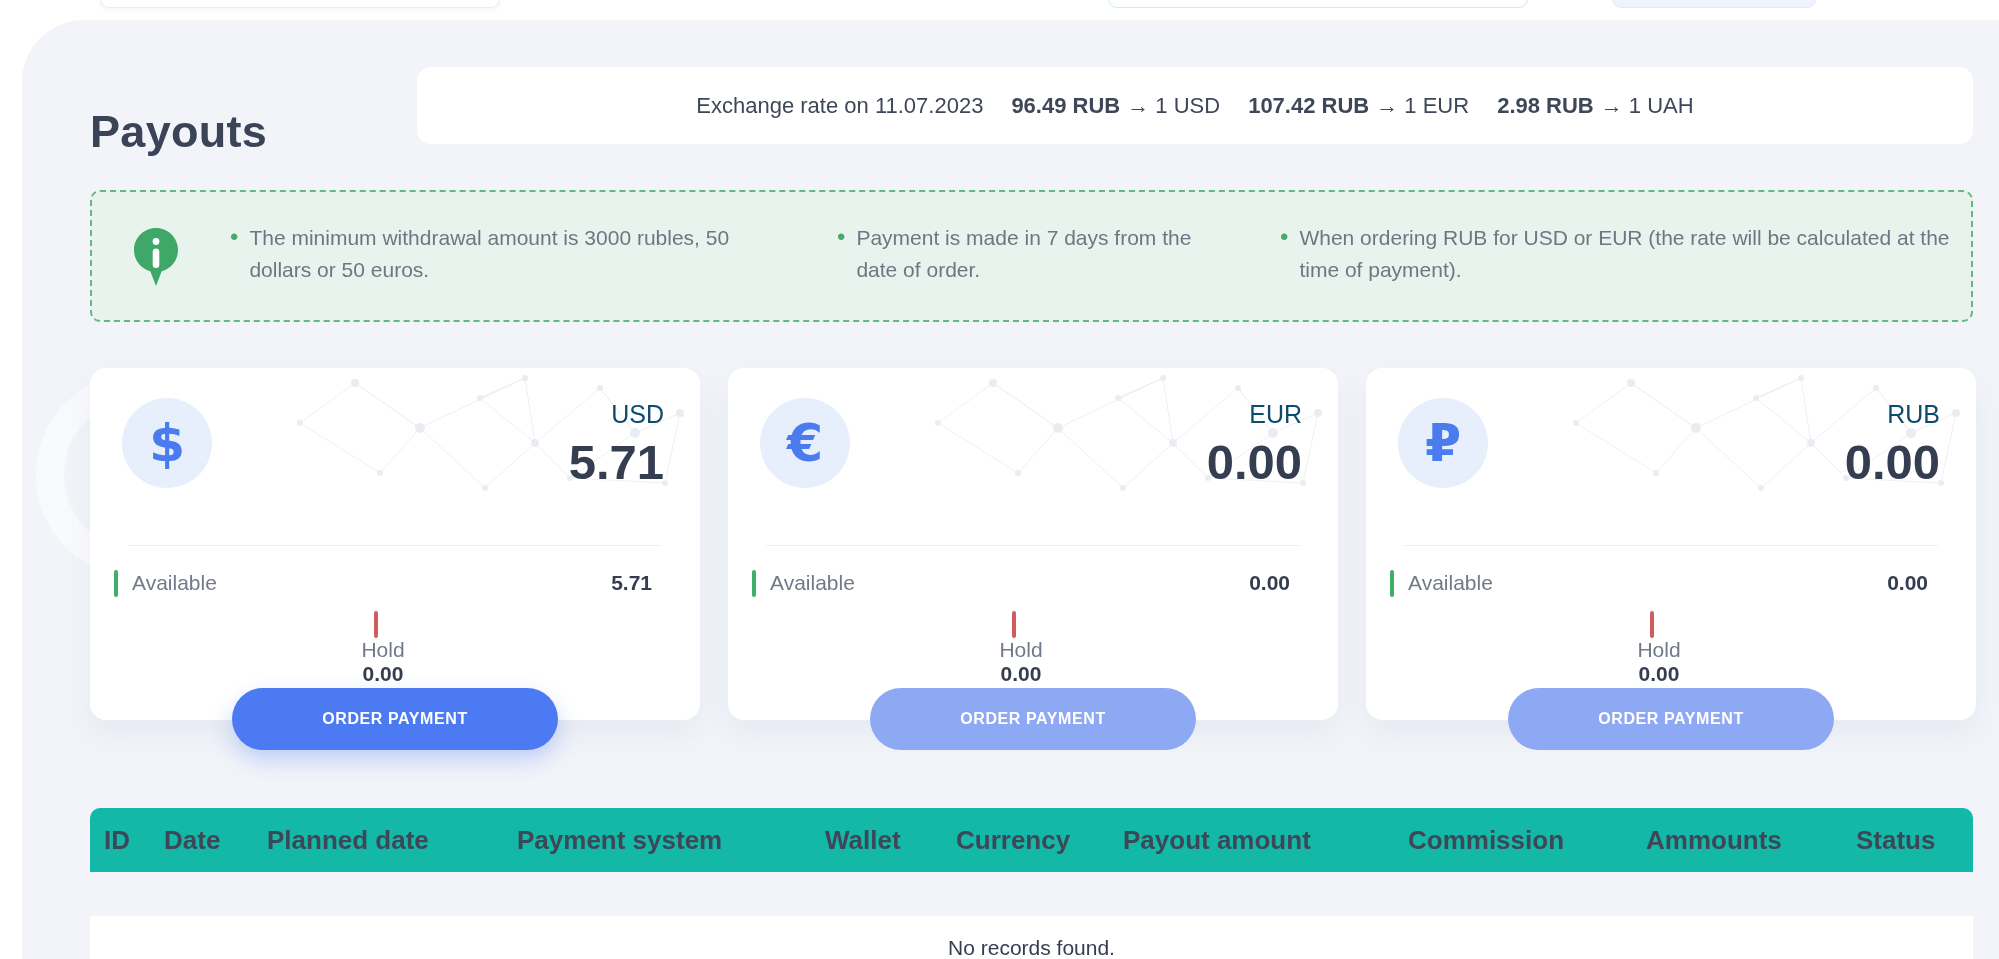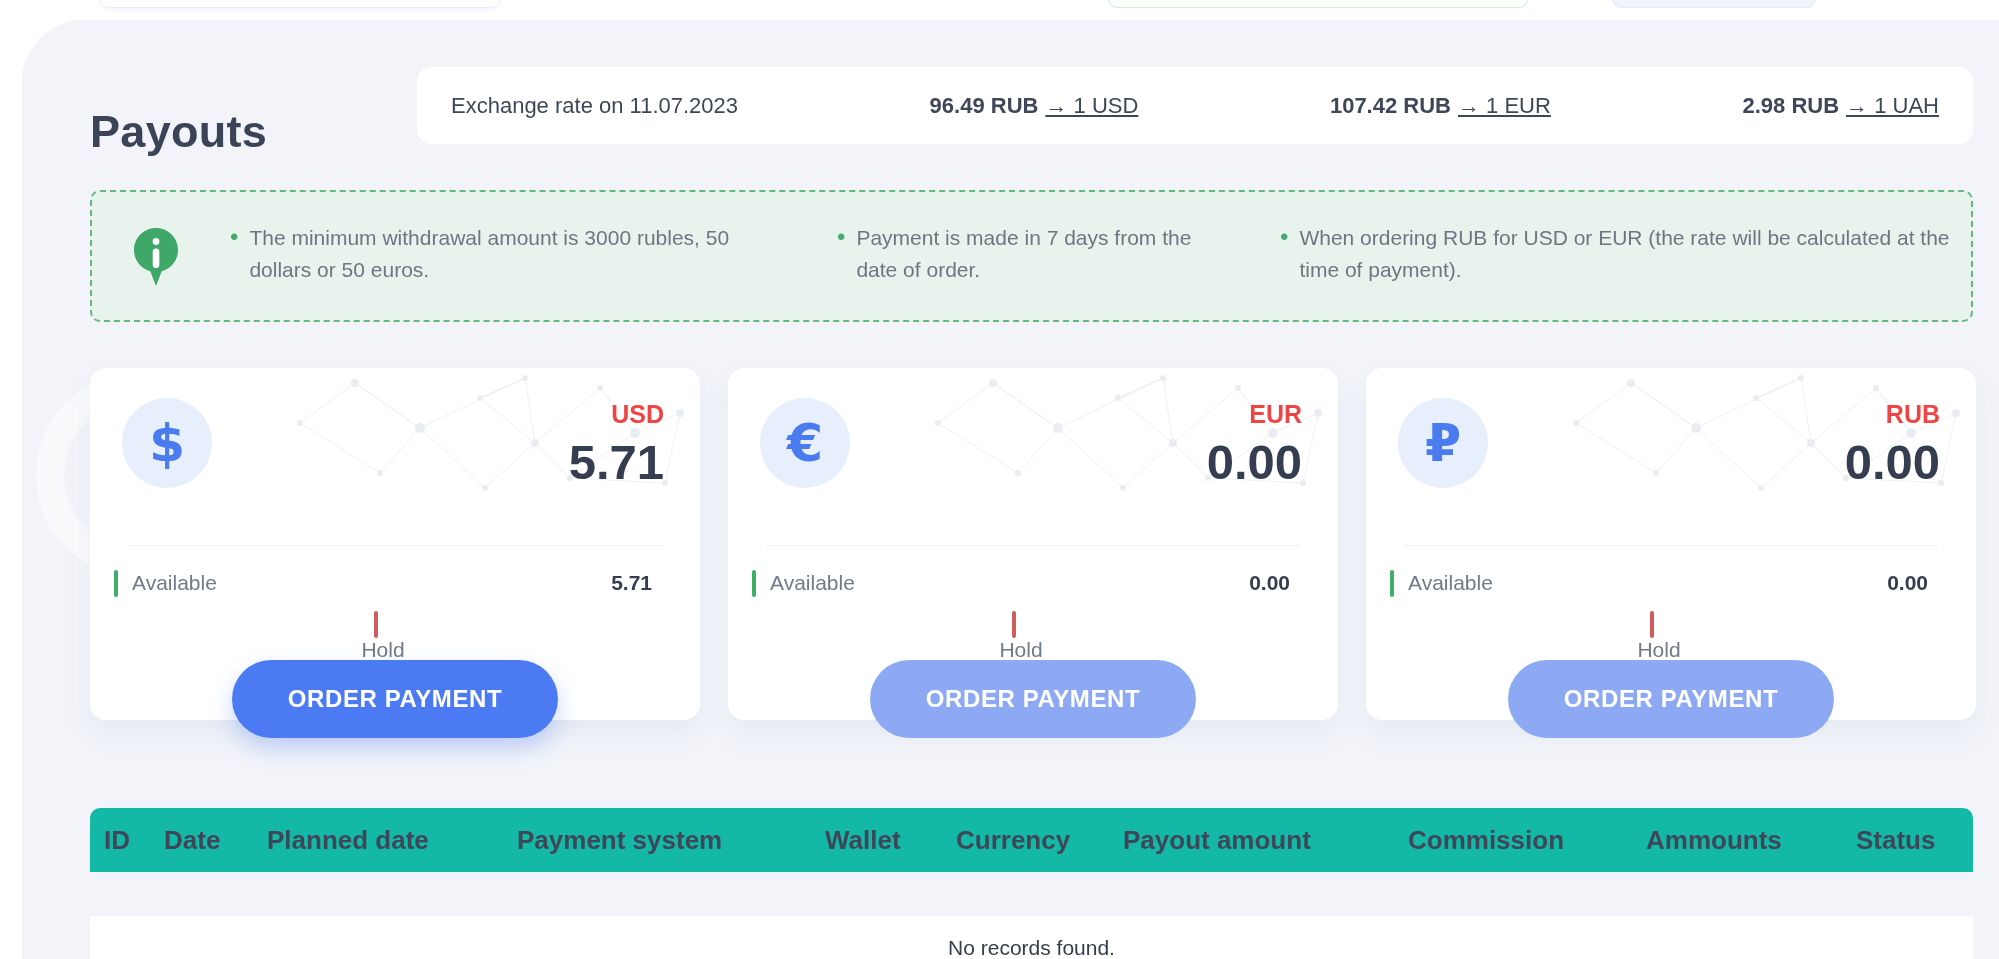--- a/index.html
+++ b/index.html
@@ -19,57 +19,57 @@
   .chip-white{left:100px;width:400px;background:#ffffff;border:1px solid #e9ecf3;box-shadow:0 2px 5px rgba(90,110,160,.08);}
   .chip-green{left:1108px;width:420px;background:#fdfffd;border:1px solid #cfeeda;}
   .chip-blue{left:1612px;width:204px;background:#eef3fc;border:1px solid #e2e9f8;}
 
   .page-title{position:absolute;left:90px;top:76px;font-size:45px;font-weight:800;
     letter-spacing:.3px;color:#3b4357;}
 
   
   .exchange-bar{position:absolute;left:417px;top:67px;width:1556px;height:77px;
     background:#ffffff;border-radius:14px;display:flex;align-items:center;
-    justify-content:space-between;padding:0 34px;box-sizing:border-box;font-size:22px;}
+    justify-content:center;padding:0 34px;box-sizing:border-box;font-size:22px;}
   .exchange-label{color:#3e4758;}
   .rate{color:#3e4758;white-space:nowrap;}
   .rate .val{font-weight:700;margin-left:28px;}
-  .rate .tgt{font-weight:400;margin-left:7px;text-decoration:underline;}
+  .rate .tgt{font-weight:400;margin-left:7px;}
 
   
   .notice{position:absolute;left:90px;top:190px;width:1883px;height:132px;box-sizing:border-box;
     background:#e9f3ee;border:2px dashed #63b981;border-radius:10px;}
   .pin{position:absolute;left:42px;top:36px;width:44px;height:58px;}
   .notice-item{position:absolute;top:30px;display:flex;gap:11px;
     font-size:21px;line-height:32px;color:#6e7683;}
   .notice-item .bullet{color:#45aa6c;font-size:24px;line-height:30px;}
   .ni-0{left:138px;width:505px;}
   .ni-1{left:745px;width:400px;}
   .ni-2{left:1188px;width:700px;}
 
   
   .card{position:absolute;top:368px;width:610px;height:352px;background:#ffffff;
     border-radius:16px;box-shadow:0 14px 30px rgba(73,96,148,.07);}
   .card-0{left:90px;}.card-1{left:728px;}.card-2{left:1366px;}
   .card .decor{position:absolute;top:0;right:0;width:430px;height:150px;opacity:.8;}
   .cur-circle{position:absolute;left:32px;top:30px;width:90px;height:90px;border-radius:50%;
     background:#e7eefc;display:flex;align-items:center;justify-content:center;}
   .cur-symbol{font-size:52px;font-weight:700;color:#4a7cf0;font-family:"DejaVu Sans",sans-serif;line-height:1;}
-  .cur-code{position:absolute;right:36px;top:32px;font-size:25px;color:#ef4444;font-weight:bold;}
+  .cur-code{position:absolute;right:36px;top:32px;font-size:25px;color:#0c4a6e;}
   .cur-balance{position:absolute;right:36px;top:70px;font-size:49px;font-weight:800;color:#353d50;line-height:1;}
   .divider{position:absolute;left:38px;right:38px;top:177px;height:1px;background:#edf0f5;}
   .bal-row{position:absolute;left:24px;right:48px;height:30px;display:flex;align-items:center;}
   .row-avail{top:200px;}.row-hold{top:243px;flex-direction:column;}
   .bar{width:4px;height:27px;border-radius:2px;margin-right:14px;flex:none;}
   .bar-green{background:#3fae68;}
   .bar-red{background:#d05c5c;}
   .row-label{font-size:21px;color:#707a88;flex:1;}
   .row-value{font-size:21px;font-weight:700;color:#353d50;}
-  .order-btn{position:absolute;left:142px;top:292px;width:326px;height:78px;border-radius:40px;
-    border:none;color:#ffffff;font-size:24px;font-weight:700;letter-spacing:.6px;
+  .order-btn{position:absolute;left:142px;top:320px;width:326px;height:62px;border-radius:40px;
+    border:none;color:#ffffff;font-size:16px;font-weight:700;letter-spacing:.6px;
     font-family:"Liberation Sans",sans-serif;cursor:pointer;}
   .btn-enabled{background:#4b7af3;box-shadow:0 10px 22px rgba(75,122,243,.30);}
   .btn-disabled{background:#8ea9f3;}
 
   
   .table-head{position:absolute;left:90px;top:808px;width:1883px;height:64px;box-sizing:border-box;
     background:#14b8a6;border-radius:10px 10px 0 0;display:grid;
     grid-template-columns:60px 103px 250px 308px 131px 167px 285px 238px 210px 1fr;
     align-items:center;padding-left:14px;font-size:26px;font-weight:700;color:#3e4758;}
   .table-empty{position:absolute;left:90px;top:872px;width:1883px;height:64px;background:#ffffff;

